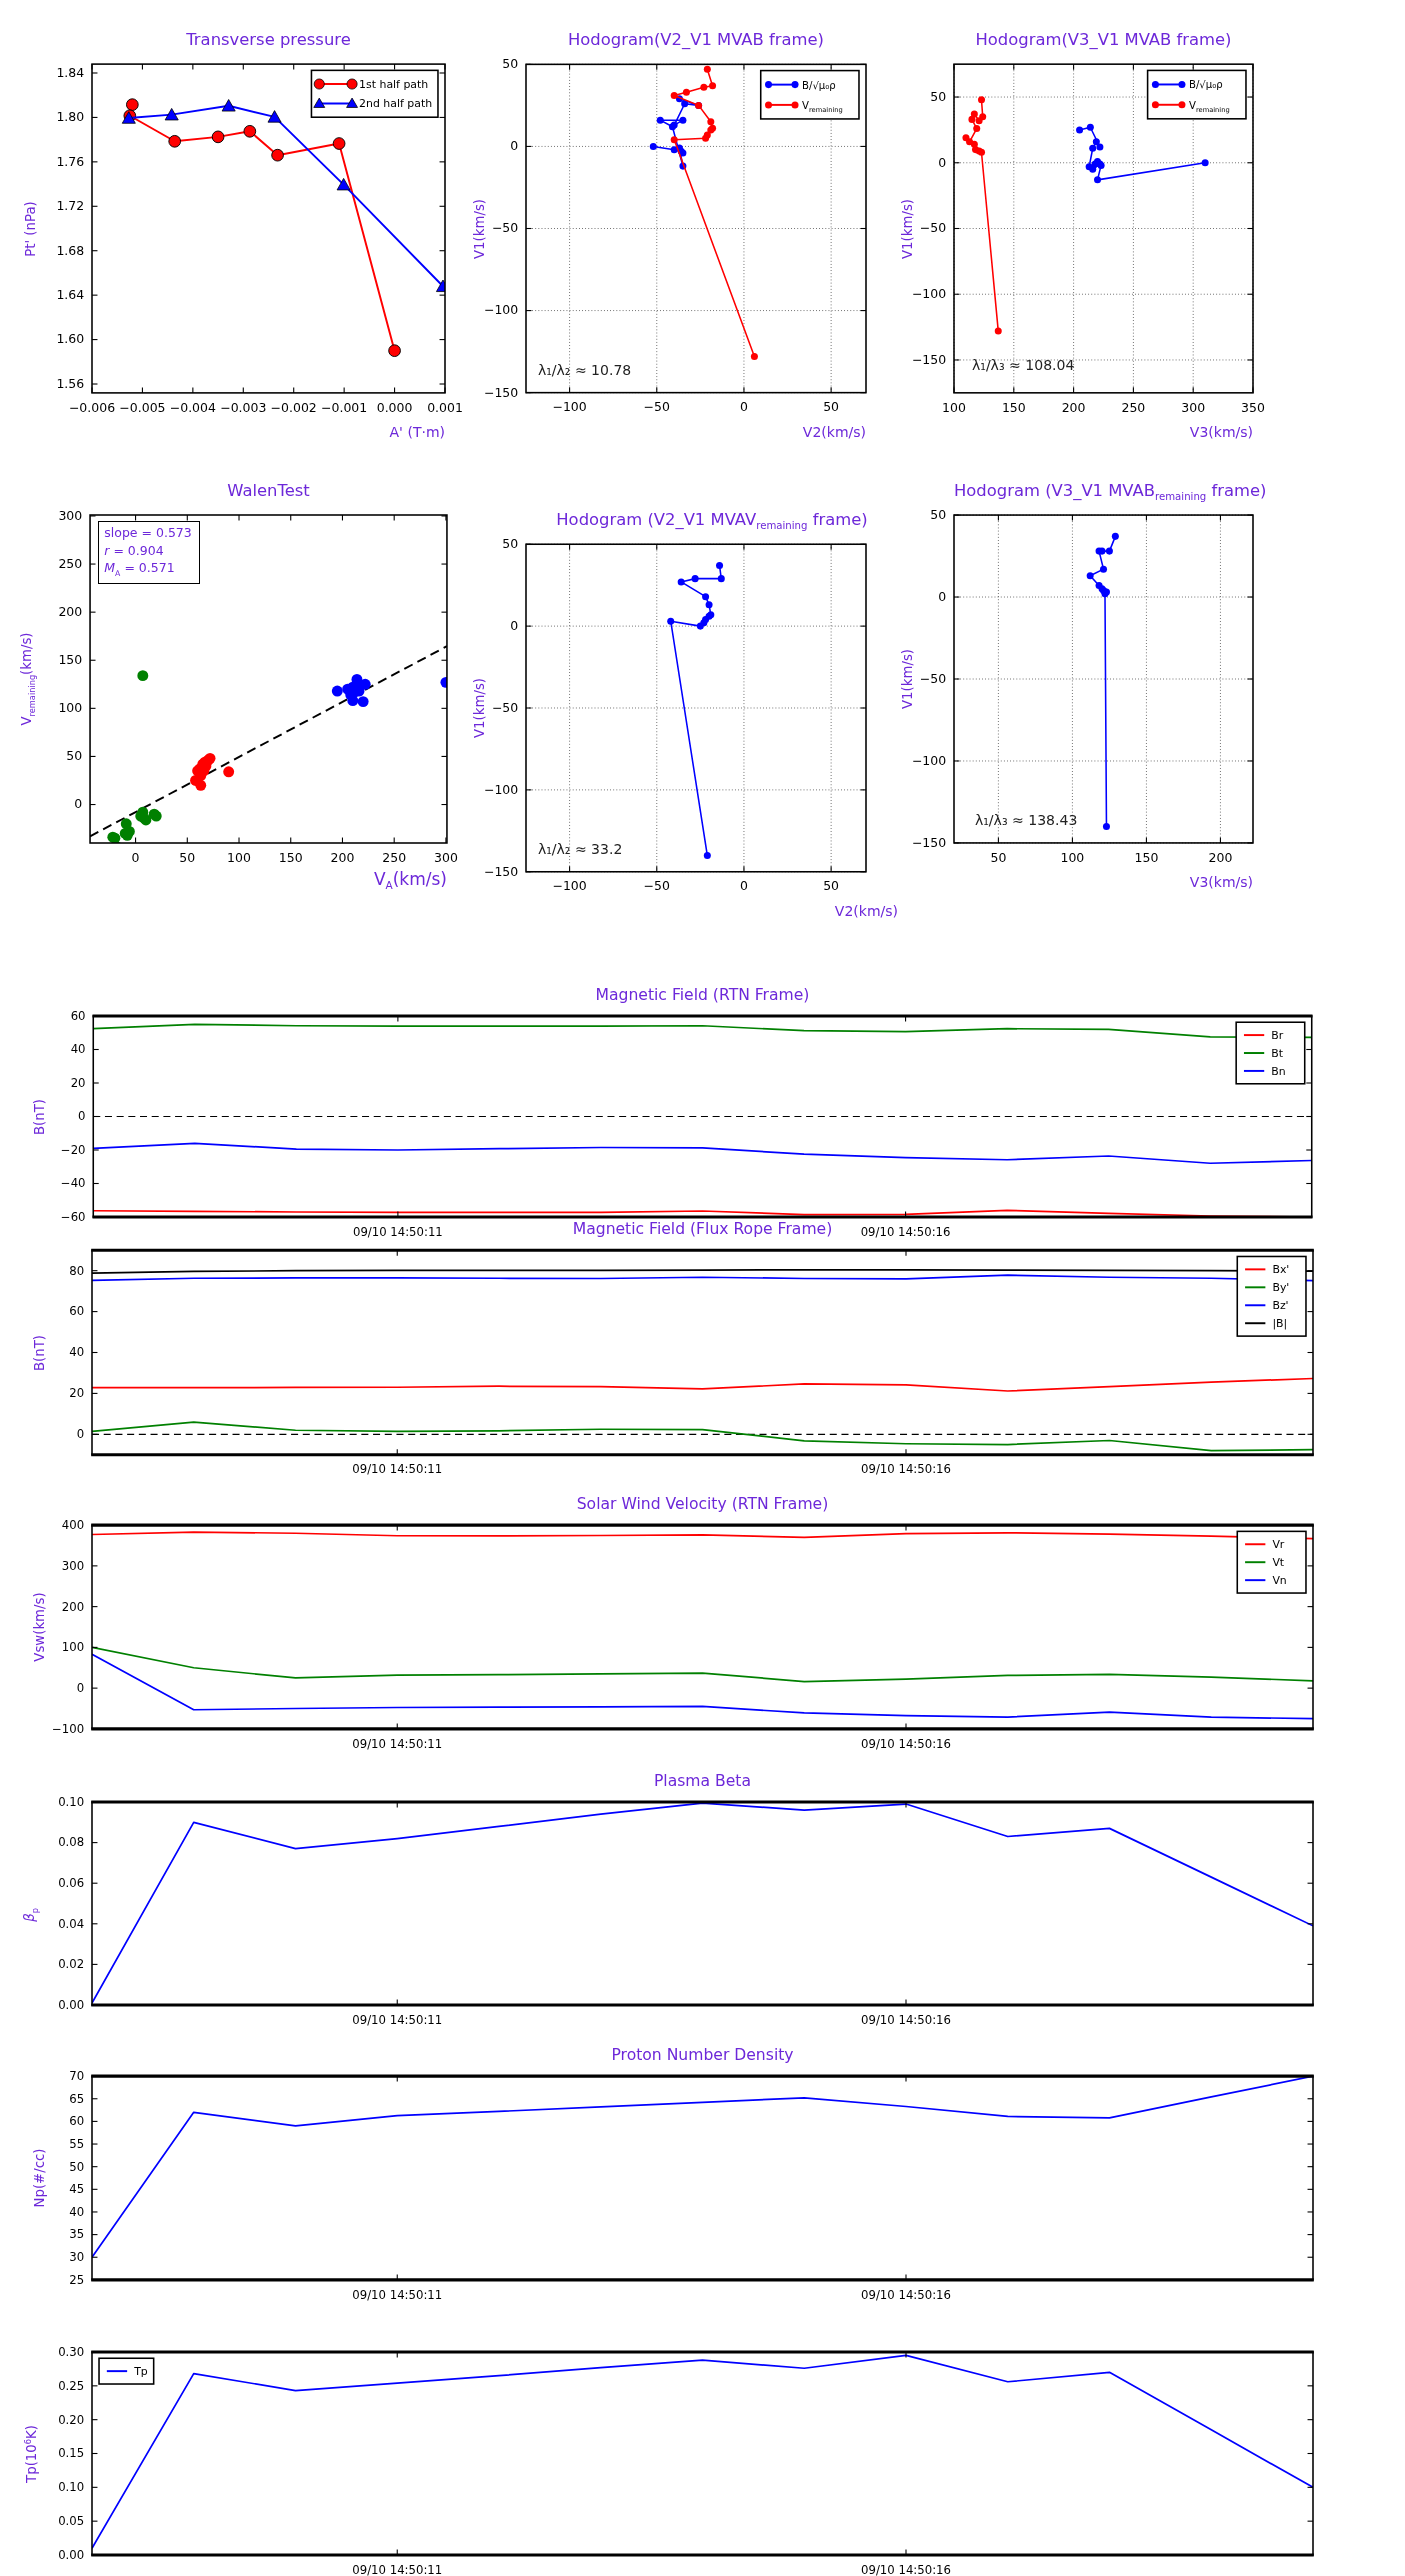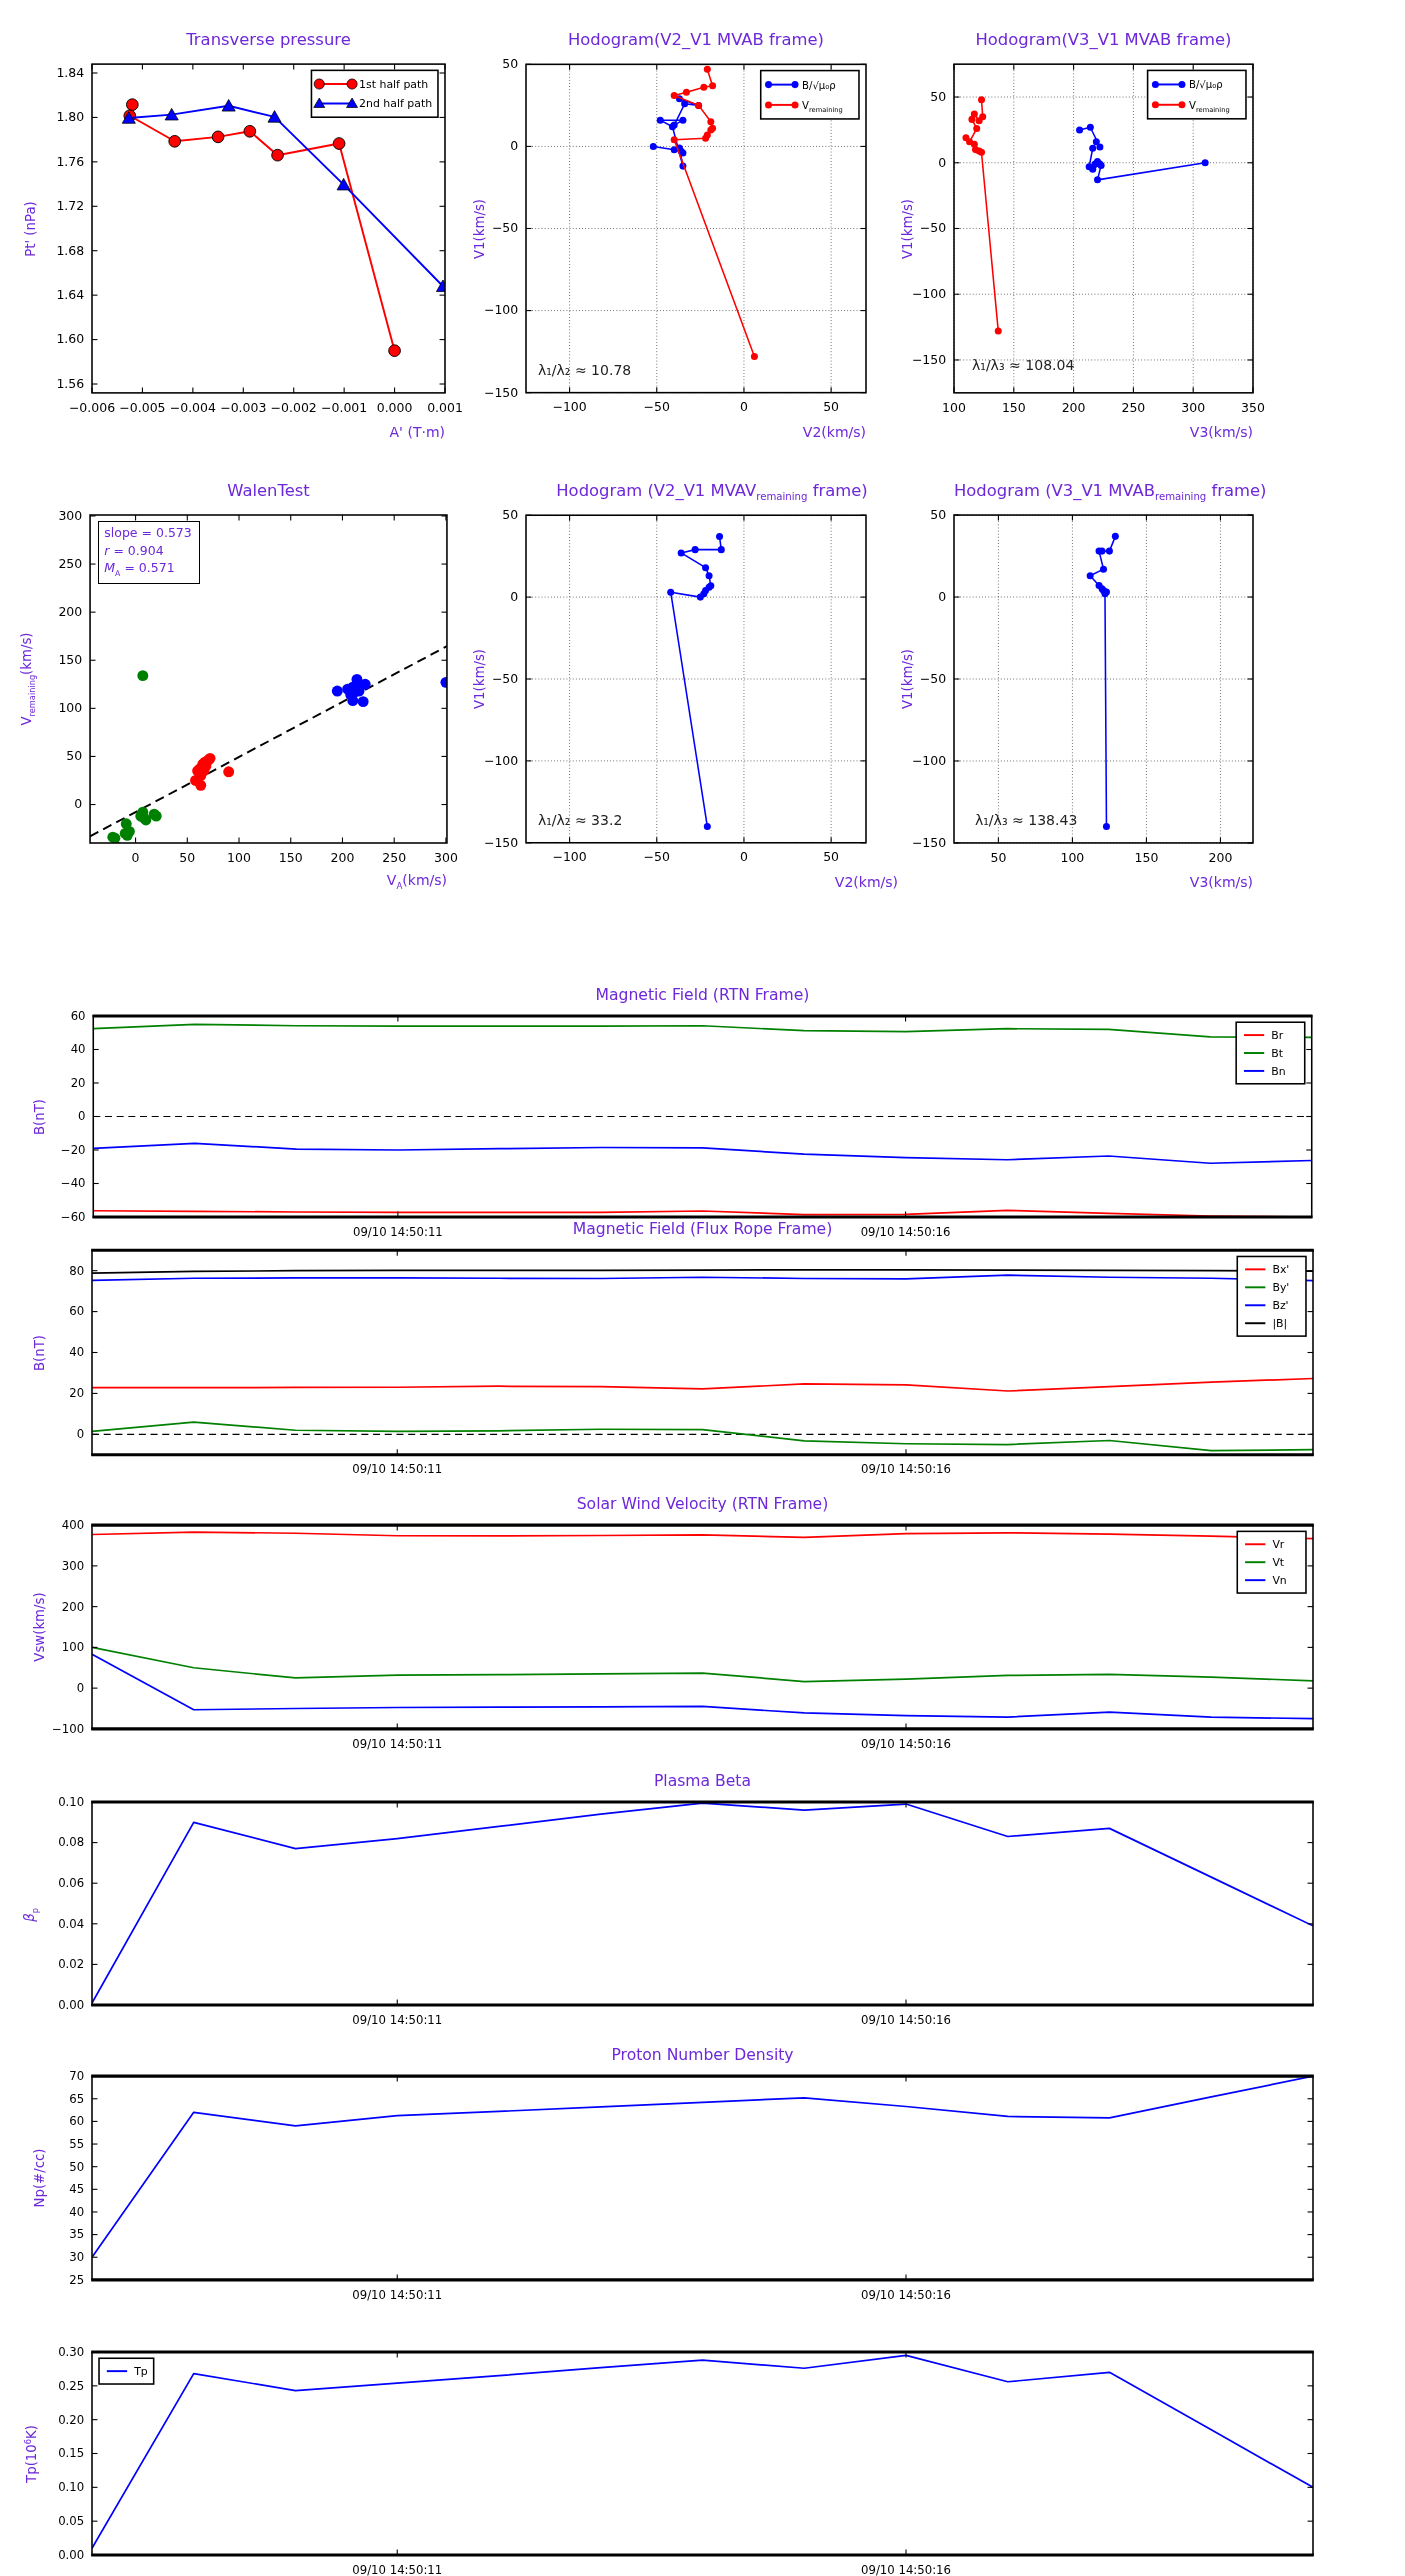--- a/index.html
+++ b/index.html
@@ -322,21 +322,21 @@
           <text x="53" y="23" font-size="13" fill="#000"><tspan dy="0">B/√μ₀ρ</tspan></text>
           <line x1="10" y1="44" x2="44" y2="44" stroke="#ff0000" stroke-width="2.5"></line>
           <circle cx="10" cy="44" r="4.5" fill="#ff0000"></circle>
           <circle cx="44" cy="44" r="4.5" fill="#ff0000"></circle>
           <text x="53" y="49" font-size="13" fill="#000"><tspan dy="0">V</tspan><tspan font-size="8.58" dy="4">remaining</tspan><tspan dy="-4">​</tspan></text>
         </g>
       </svg>
   </div>
   <div class="plot" style="left: 90px; top: 515px; width: 357px; height: 328px;">
     <div class="plot-title" style="top: -34px; font-size: 16.4px;"><span>WalenTest</span></div>
-    <div class="xlabel" style="bottom: -48px; font-size: 14px;"><span>V</span><sub>A</sub><span>(km/s)</span></div>
+    <div class="xlabel" style="bottom: -48px; font-size: 17px;"><span>V</span><sub>A</sub><span>(km/s)</span></div>
     <div class="ylabel" style="left: -62px; font-size: 13.3px;"><span>V</span><sub>remaining</sub><span>(km/s)</span></div>
     <svg class="plot-svg" width="357" height="328" viewBox="0 0 457 420">
         <defs>
           <clipPath id="clip3">
             <rect x="0" y="0" width="457" height="420"></rect>
           </clipPath>
         </defs>
         <g clip-path="url(#clip3)">
           <path d="M0.0,411.5 L457.0,168.0" fill="none" stroke="#000000" stroke-width="2.5" stroke-dasharray="12,7" stroke-linejoin="round"></path>
           <g>
@@ -433,21 +433,21 @@
           <text x="-10" y="67.81524926686217" text-anchor="end">250</text>
           <text x="-10" y="6.231671554252216" text-anchor="end">300</text>
         </g>
       </svg>
     <div class="infobox">
       <div><span>slope = 0.573</span></div>
       <div><span style="font-style: italic;">r</span><span> = 0.904</span></div>
       <div><span style="font-style: italic;">M</span><sub>A</sub><span> = 0.571</span></div>
     </div>
   </div>
-  <div class="plot" style="left: 526px; top: 515px; width: 372px; height: 328px;">
+  <div class="plot" style="left: 526px; top: 544px; width: 372px; height: 328px;">
     <div class="plot-title" style="top: -34px; font-size: 16.4px;"><span>Hodogram (V2_V1 MVAV</span><sub>remaining</sub><span> frame)</span></div>
     <div class="xlabel" style="bottom: -47px; font-size: 14px;"><span>V2(km/s)</span></div>
     <div class="ylabel" style="left: -47px; font-size: 13.3px;"><span>V1(km/s)</span></div>
     <svg class="plot-svg" width="340" height="328" viewBox="0 0 436 420">
         <defs>
           <clipPath id="clip4">
             <rect x="0" y="0" width="436" height="420"></rect>
           </clipPath>
         </defs>
         <g stroke="#000" stroke-width="0.9" stroke-dasharray="1,3">

